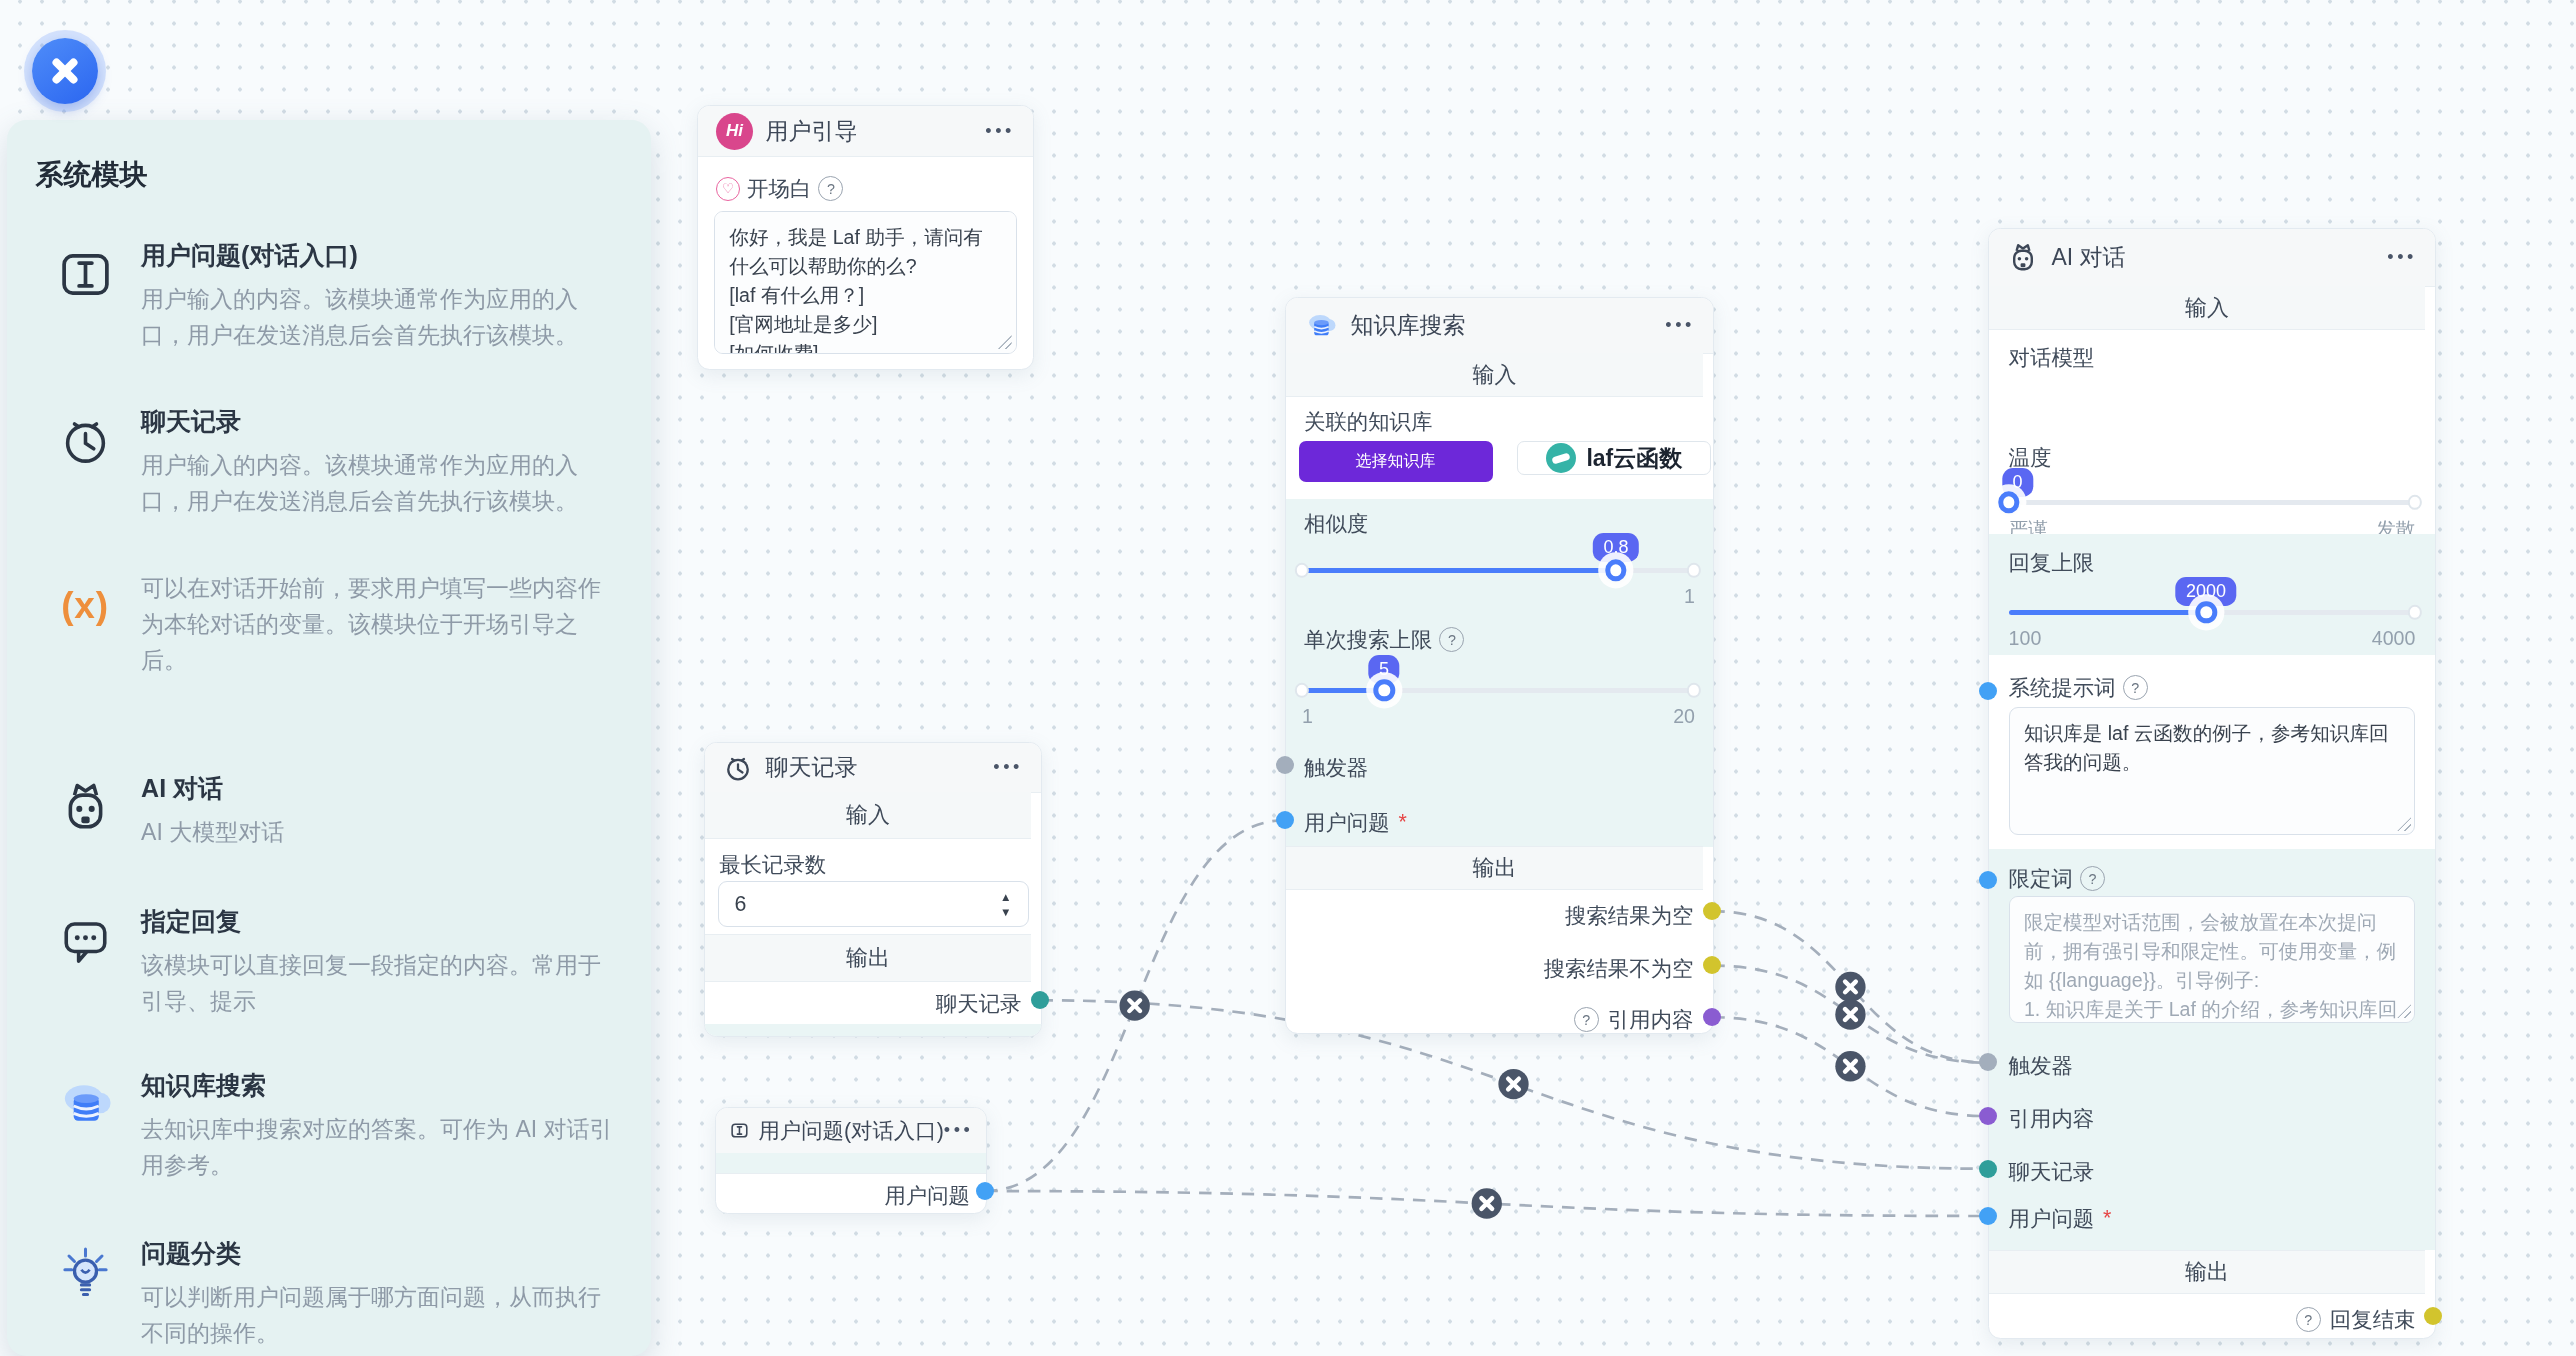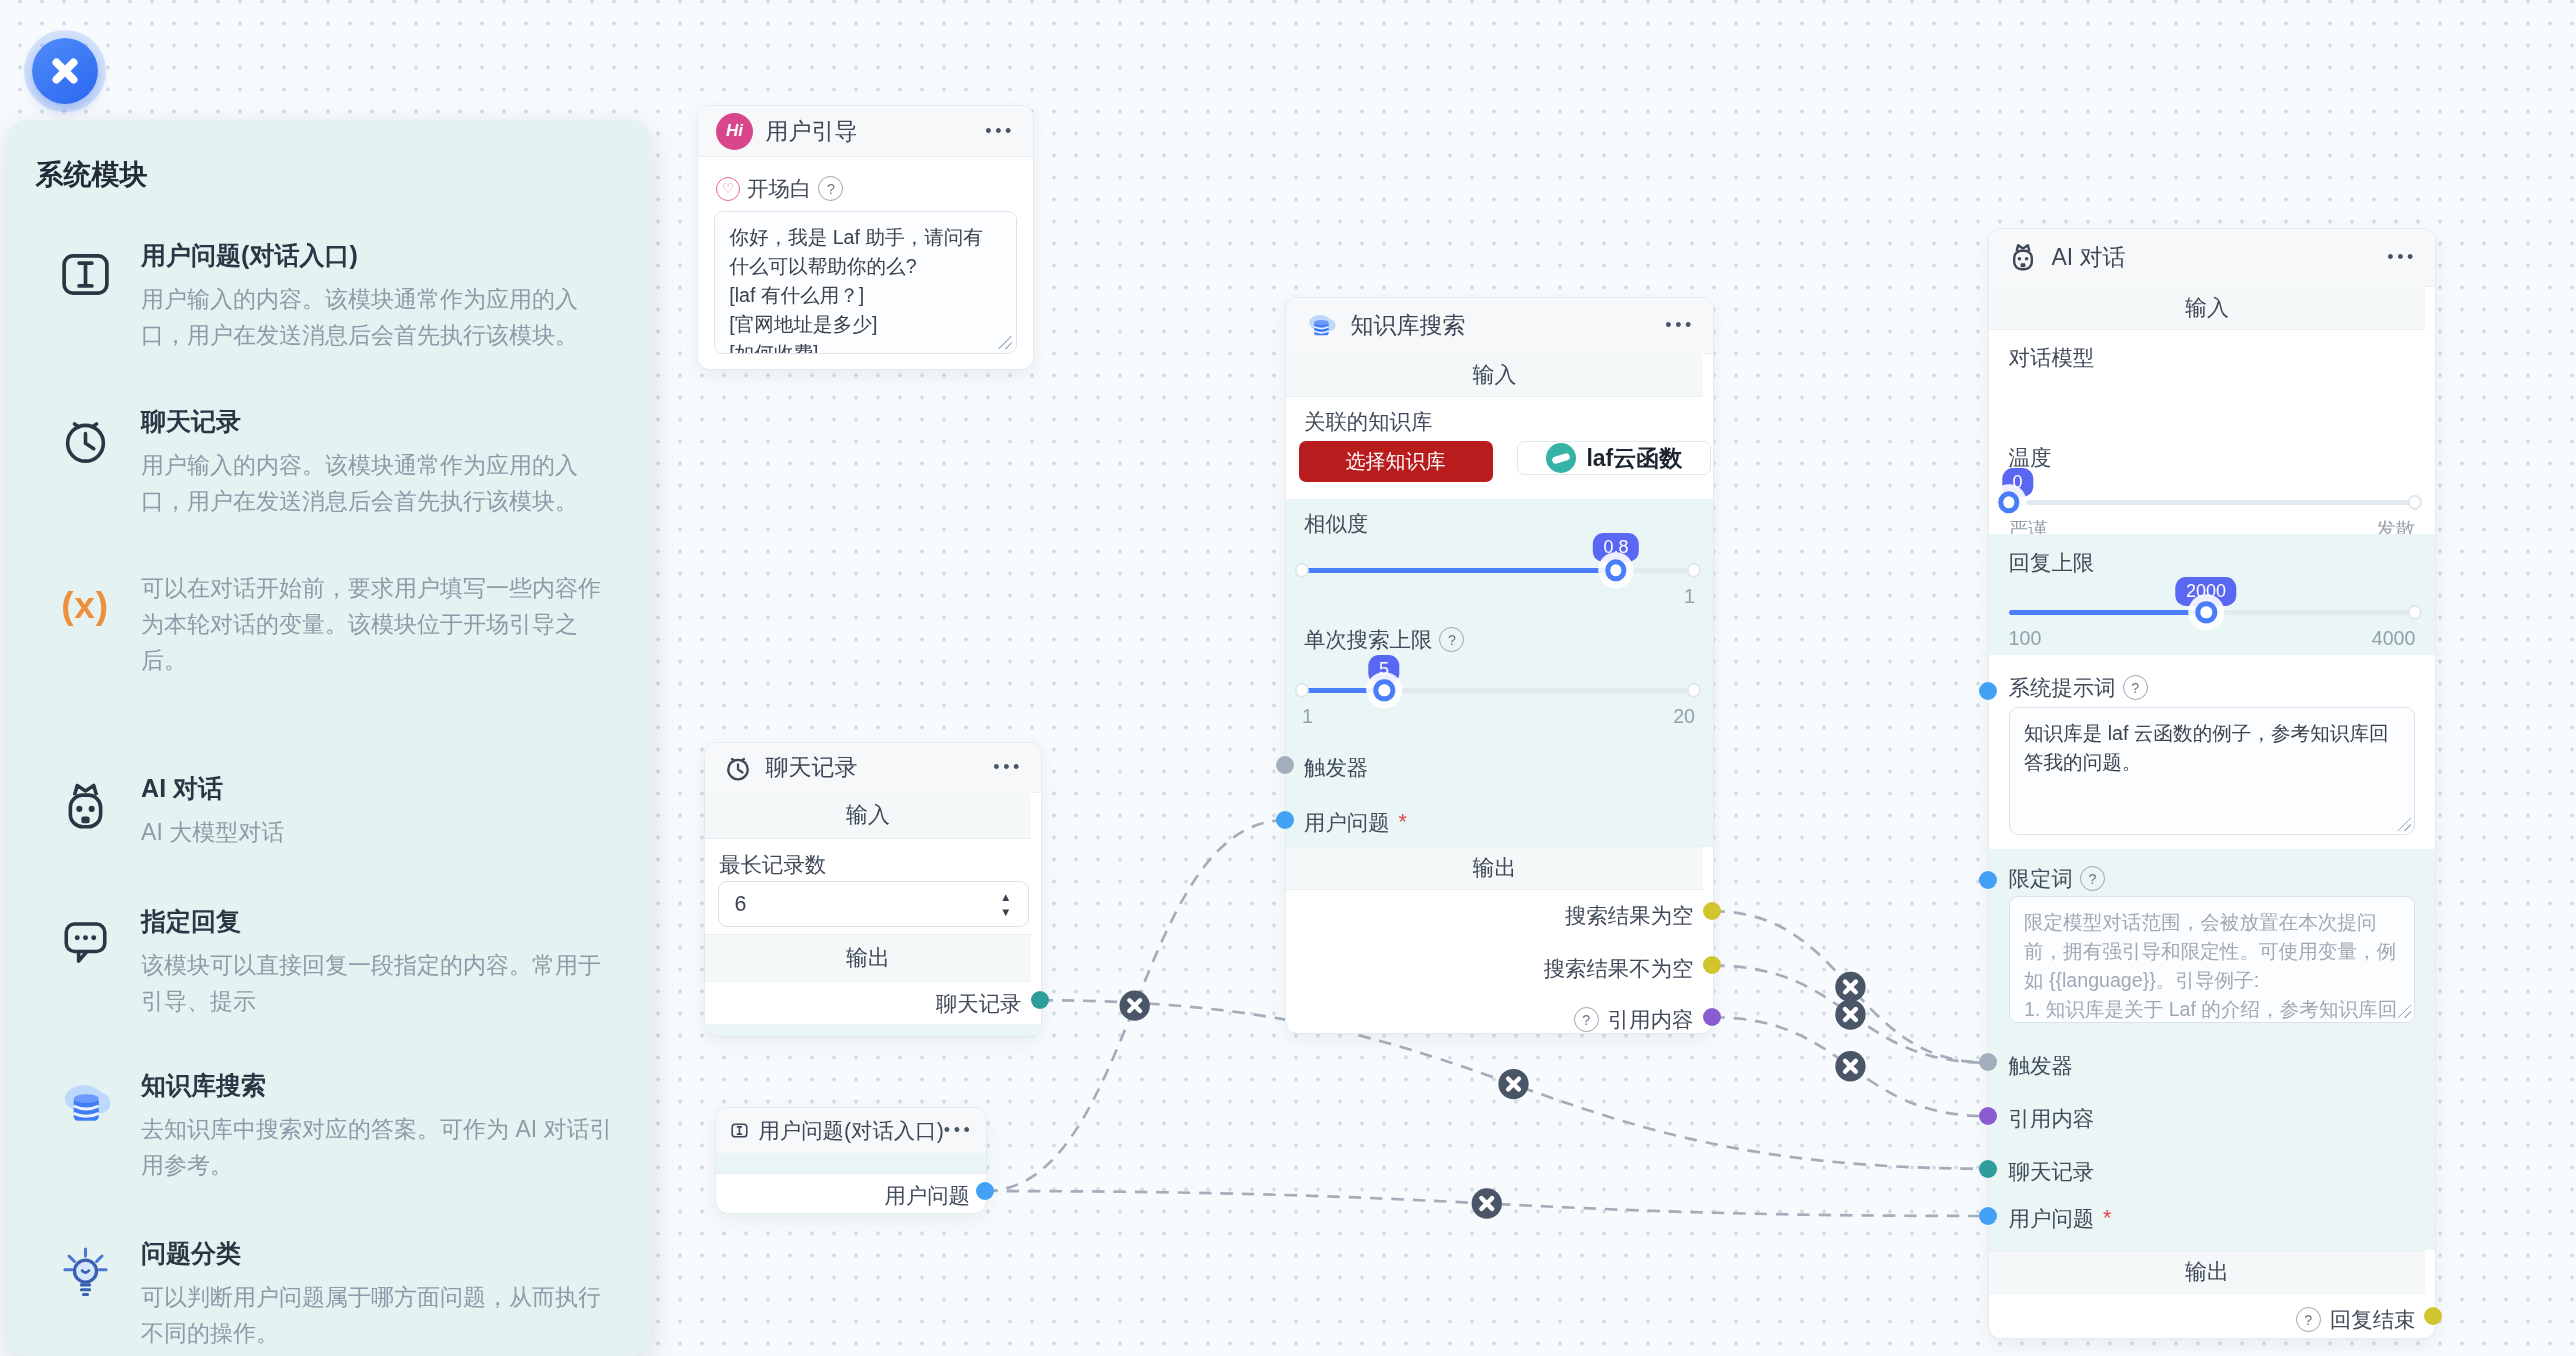--- a/index.html
+++ b/index.html
@@ -53,22 +53,22 @@
   .grip{position:absolute;width:14.3px;height:14.3px;z-index:3;
       background:repeating-linear-gradient(-45deg,transparent 0 3.6px,#aab4bf 3.6px 5.3px);
       clip-path:polygon(100% 0,100% 100%,0 100%);}
   .select{position:absolute;box-sizing:border-box;border:0.9px solid #d9e1ea;border-radius:9px;background:#fff;
       display:flex;align-items:center;font-size:21.4px;color:#3d4757;padding:0 18px;}
   .chev{margin-left:auto;width:10.7px;height:10.7px;border-right:2.7px solid #6a7581;border-bottom:2.7px solid #6a7581;
       transform:rotate(45deg) translateY(-2.7px);}
   .num-input{position:absolute;box-sizing:border-box;border:0.9px solid #d9e1ea;border-radius:9px;background:#fff;
       display:flex;align-items:center;font-size:21.4px;color:#39424e;padding:0 16px;}
   .spin{margin-left:auto;display:flex;flex-direction:column;gap:3.6px;font-size:11.6px;color:#39424e;line-height:1;}
-  .btn-blue{position:absolute;box-sizing:border-box;background:#b91c1c;color:#fff;border-radius:7.1px;
-      display:flex;align-items:center;justify-content:center;font-size:20px;cursor:pointer;}
+  .btn-blue{position:absolute;box-sizing:border-box;background:#6d28d9;color:#fff;border-radius:7.1px;
+      display:flex;align-items:center;justify-content:center;font-size:16px;cursor:pointer;}
   .btn-white{position:absolute;box-sizing:border-box;background:#fff;border:0.9px solid #dfe6ec;border-radius:7.1px;
       display:flex;align-items:center;justify-content:center;gap:10.7px;font-size:23px;font-weight:bold;color:#1c2430;cursor:pointer;}
   .laf-ico{width:30px;height:30px;border-radius:50%;background:#35b3a7;position:relative;flex:none;}
   .laf-ico::after{content:"";position:absolute;left:6.2px;top:11.6px;width:18px;height:7.1px;background:#fff;
       border-radius:5.3px;transform:rotate(-18deg);}
 
   
   #sidebar{position:absolute;left:7.1px;top:120px;width:644px;height:1236px;z-index:5;background:#e5f2f2;
       border-radius:19.6px;box-shadow:0 10.7px 32px rgba(80,110,130,.20);}
   #sidebar-title{position:absolute;left:28.5px;top:36px;font-size:28px;font-weight:bold;color:#222c38;}

